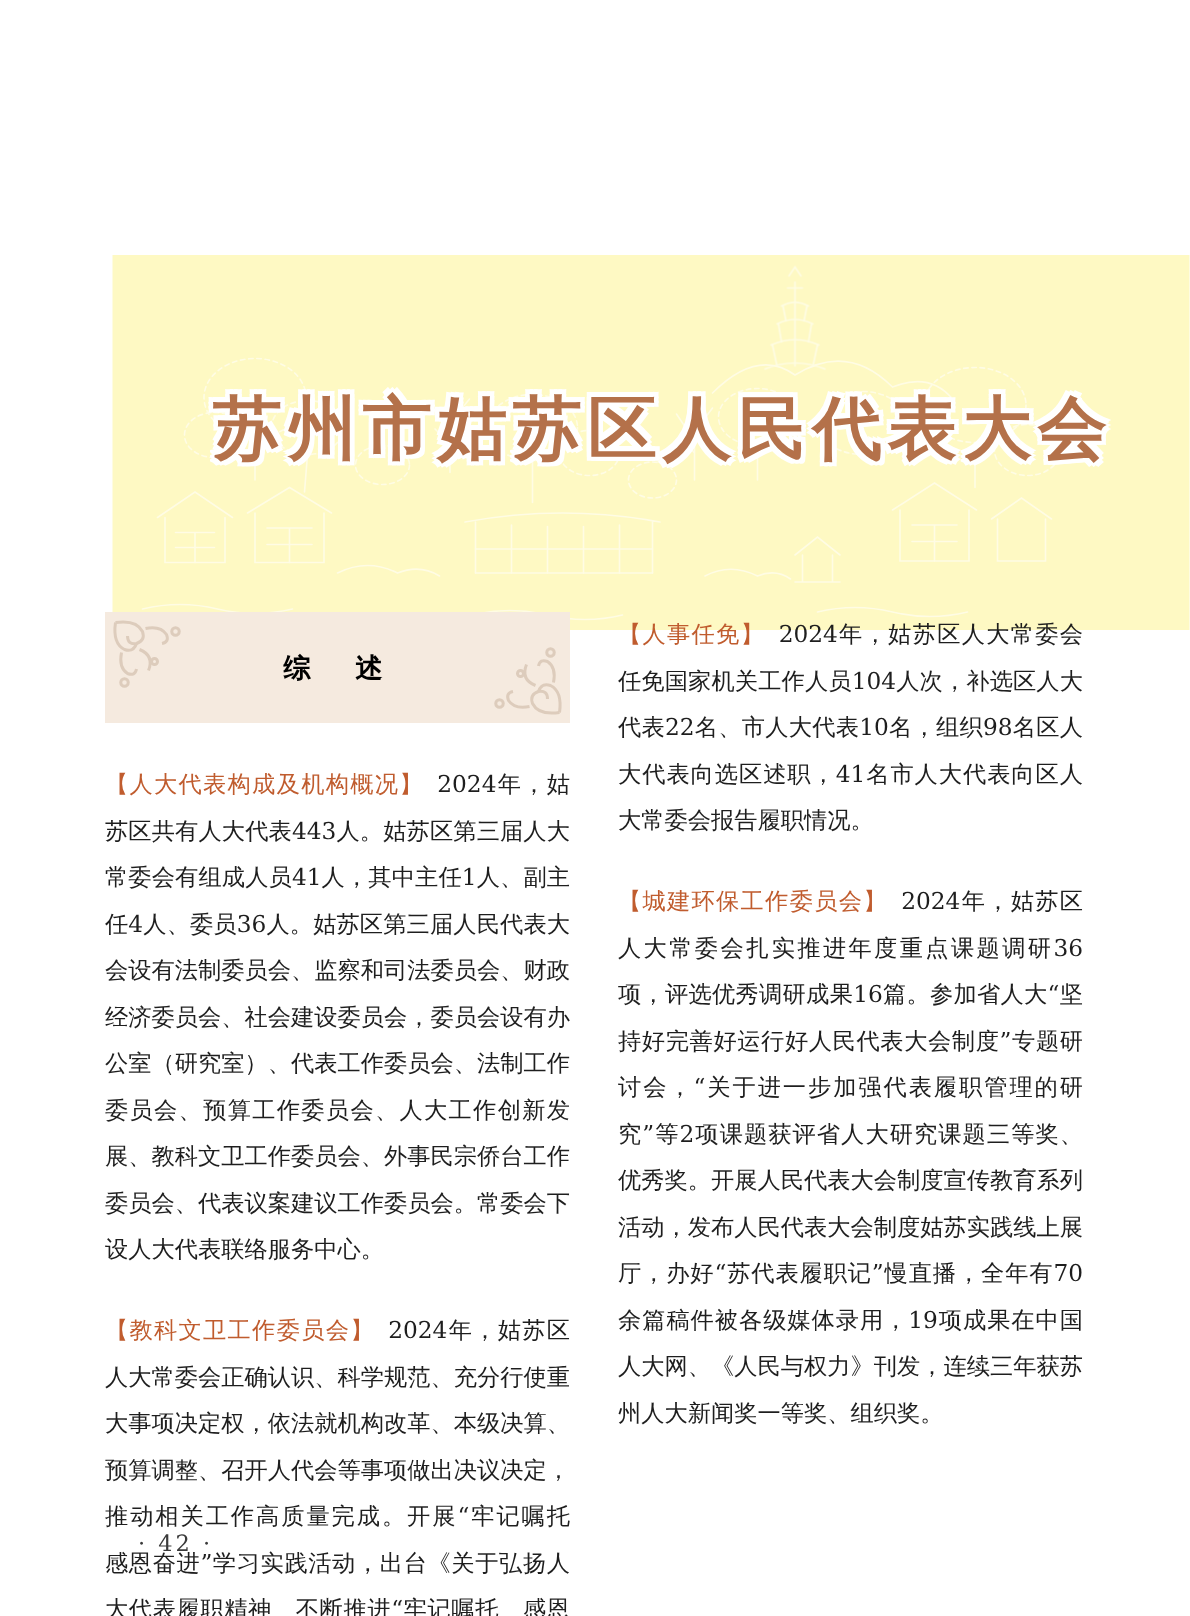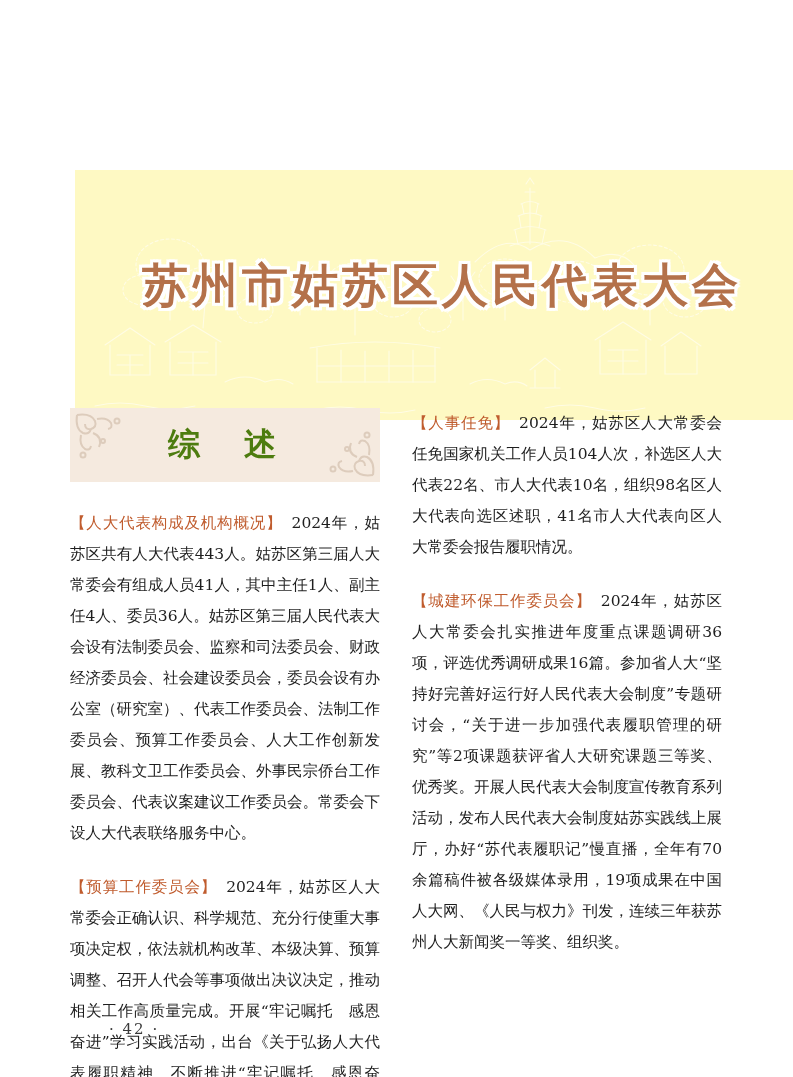--- a/index.html
+++ b/index.html
@@ -32,42 +32,42 @@
   }
   .col { flex:1; min-width:0; }
 
   
   .section-box {
     position:relative; height:74px; background:#f5eadf;
     display:flex; align-items:center; justify-content:center;
     margin-bottom:26px; overflow:hidden;
   }
   .section-box-title {
-    color:#4d7c0f; font-size:32px; font-weight:bold; letter-spacing:6px;
+    color:#000000; font-size:18px; font-weight:bold; letter-spacing:6px;
   }
   .flourish { position:absolute; width:56px; height:56px; }
   .flourish.tl { left:3px; top:3px; }
   .flourish.br { right:3px; bottom:3px; transform:rotate(180deg); }
 
   
   p.article {
     font-size:15.5px; line-height:31px; color:#1e1e1e;
     text-align:justify; text-justify:inter-ideograph;
     margin-bottom:23px;
   }
   .entry-head {
     color:#c05c2e; font-weight:normal;
     font-family:"DejaVu Sans", sans-serif;
     margin-right:9px;
   }
   .entry-head:empty { display:none; margin:0; }
 
   
   .page-number {
-    position:absolute; left:109px; top:1020px;
+    position:absolute; left:92px; top:1020px;
     font-size:15px; color:#3a3a3a; letter-spacing:2px;
   }
 </style>
 </head>
 <body>
 
 <div class="page">
 
   <div class="banner">
     <svg class="banner-art" viewBox="0 0 635 250" xmlns="http://www.w3.org/2000/svg" aria-hidden="true">
@@ -158,21 +158,21 @@
           </g>
         </svg>
         <span class="section-box-title">综　述</span>
       </div>
 
       <p class="article">
         <span class="entry-head">【人大代表构成及机构概况】</span><span>2024年，姑苏区共有人大代表443人。姑苏区第三届人大常委会有组成人员41人，其中主任1人、副主任4人、委员36人。姑苏区第三届人民代表大会设有法制委员会、监察和司法委员会、财政经济委员会、社会建设委员会，委员会设有办公室（研究室）、代表工作委员会、法制工作委员会、预算工作委员会、人大工作创新发展、教科文卫工作委员会、外事民宗侨台工作委员会、代表议案建议工作委员会。常委会下设人大代表联络服务中心。</span>
       </p>
 
       <p class="article">
-        <span class="entry-head">【预算工作委员会】</span><span>2024年，姑苏区人大常委会正确认识、科学规范、充分行使重大事项决定权，依法就机构改革、本级决算、预算调整、召开人代会等事项做出决议决定，推动相关工作高质量完成。开展“牢记嘱托　感恩奋进”学习实践活动，出台《关于弘扬人大代表履职精神　不断推进“牢记嘱托　感恩奋进”学习实践活动走深走实的实施意</span>
+        <span class="entry-head">【教科文卫工作委员会】</span><span>2024年，姑苏区人大常委会正确认识、科学规范、充分行使重大事项决定权，依法就机构改革、本级决算、预算调整、召开人代会等事项做出决议决定，推动相关工作高质量完成。开展“牢记嘱托　感恩奋进”学习实践活动，出台《关于弘扬人大代表履职精神　不断推进“牢记嘱托　感恩奋进”学习实践活动走深走实的实施意</span>
       </p>
     </div>
 
     <div class="col">
 
       <p class="article">
         <span class="entry-head">【人事任免】</span><span>2024年，姑苏区人大常委会任免国家机关工作人员104人次，补选区人大代表22名、市人大代表10名，组织98名区人大代表向选区述职，41名市人大代表向区人大常委会报告履职情况。</span>
       </p>
 
       <p class="article">

